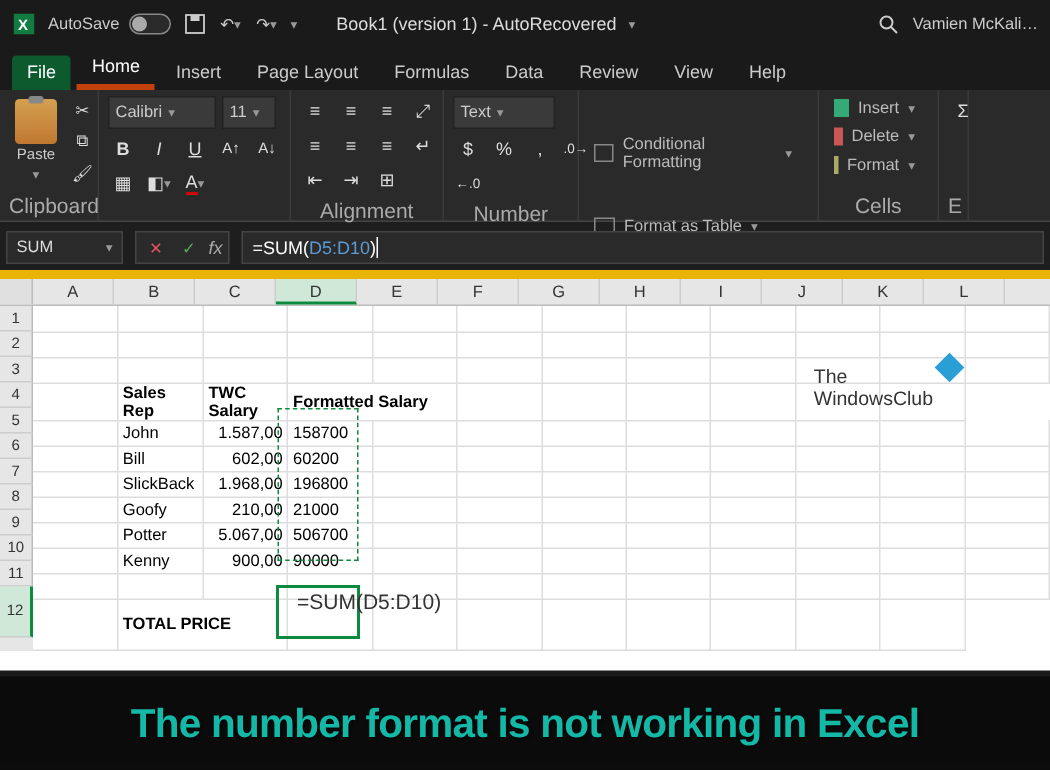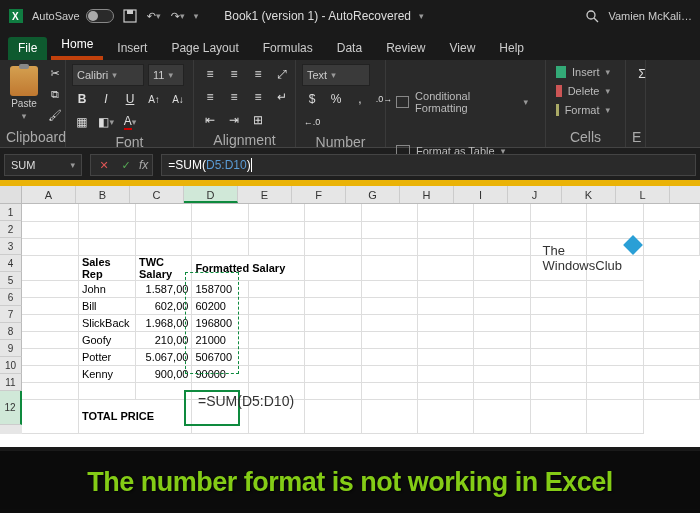--- a/index.html
+++ b/index.html
@@ -71,21 +71,21 @@
 .big-row td { height: 34px; }
 .total-price { font-size: 17px; font-weight: 700; }
 .marquee { position: absolute; border: 1.5px dashed #0e8a3e; pointer-events: none; }
 .active-cell { position: absolute; border: 2px solid #0e8a3e; pointer-events: none; }
 .active-cell .ac-text { font-size: 14px; color: #333; padding: 1px 12px; display: block; line-height: 1.2; }
 .logo { position: absolute; right: 78px; top: 40px; font-size: 13px; color: #333; line-height: 1.15; }
 .logo .sq { position: absolute; width: 14px; height: 14px; background: #2a9fd6; right: -18px; top: -6px; transform: rotate(45deg); }
 
 
 .overlay { position: absolute; left: 0; right: 0; bottom: 0; height: 62px; background: rgba(0,0,0,0.55); display: flex; align-items: center; justify-content: center; }
-.overlay-text { color: #84cc16; font-size: 27px; font-weight: 800; font-family: Arial, sans-serif; letter-spacing: -0.5px; text-shadow: 1px 1px 2px rgba(0,0,0,0.7); }
+.overlay-text { color: #14b8a6; font-size: 27px; font-weight: 800; font-family: Arial, sans-serif; letter-spacing: -0.5px; text-shadow: 1px 1px 2px rgba(0,0,0,0.7); }
 
 svg { display: block; }
 </style>
 </head>
 <body>
 
 <div class="titlebar">
   <div class="tb-icon">
       <svg width="14" height="14">
         <rect width="14" height="14" fill="#107c41"></rect>
@@ -175,21 +175,20 @@
       </div>
       <div class="row">
         <div class="btn">▦</div>
         <div class="btn">◧<span class="chev">▾</span></div>
         <div class="btn">
             <span style="border-bottom:2px solid #c00">A</span>
             <span class="chev">▾</span>
           </div>
       </div>
     </div>
-    <div class="group-label">Font</div>
   </div>
 
   <div class="group" style="width:102px">
     <div class="group-body">
       <div class="row">
         <div class="btn">≡</div>
         <div class="btn">≡</div>
         <div class="btn">≡</div>
         <div class="btn">⤢</div>
       </div>

